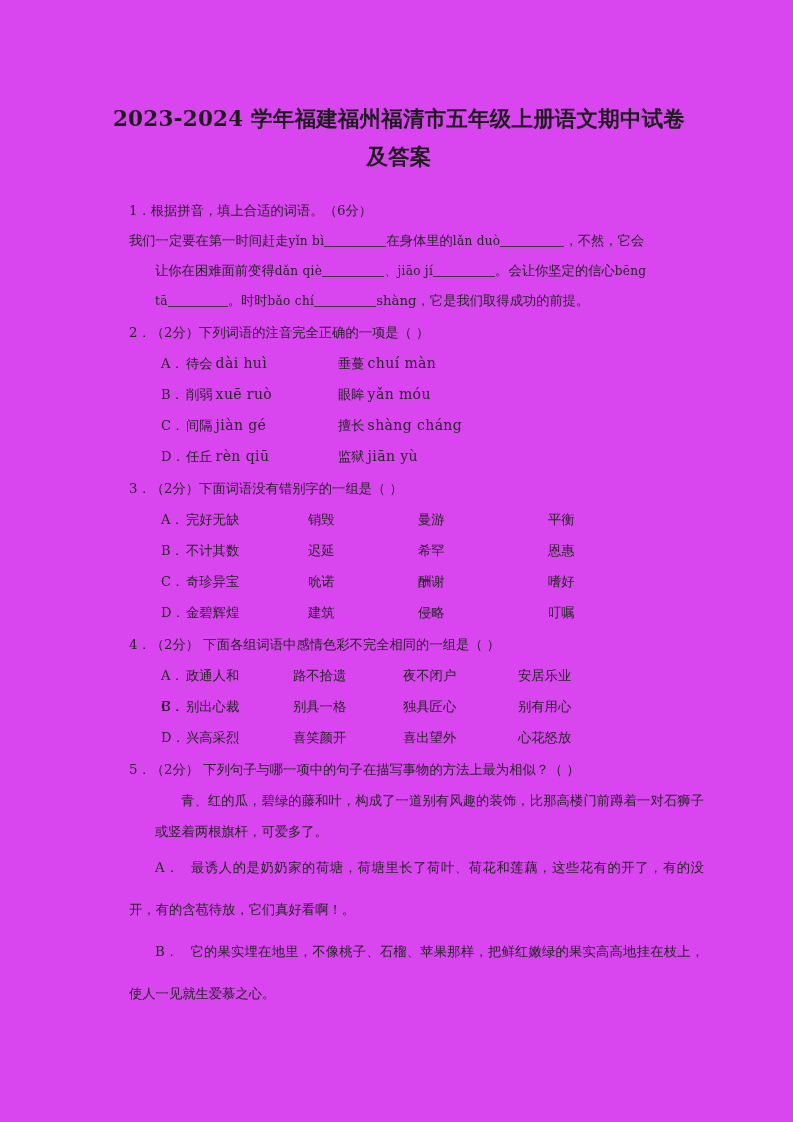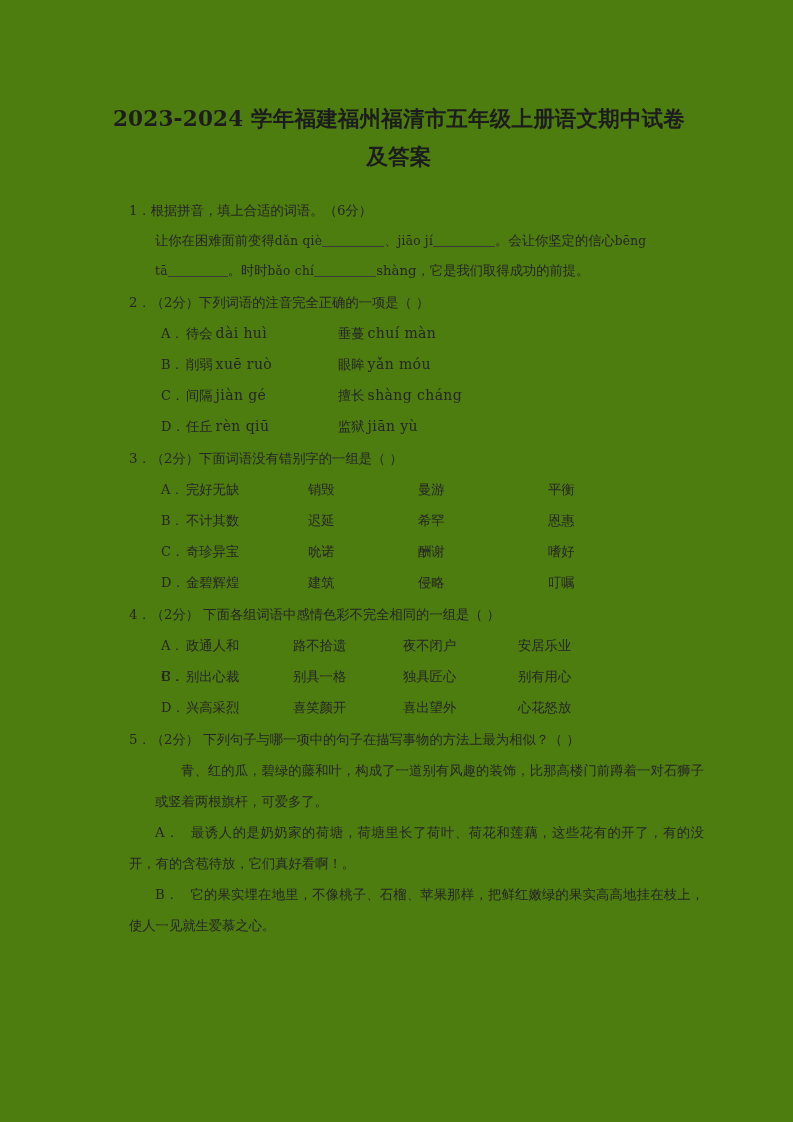--- a/index.html
+++ b/index.html
@@ -15,21 +15,21 @@
     font-family: "DejaVu Serif", "Liberation Serif", serif;
     color: #262626;
     overflow: hidden;
   }
 
   .page {
     position: absolute;
     left: 0; top: 0;
     width: 793px;
     height: 1122px;
-    background: #4d7c0f;
+    background: #d946ef;
     padding: 0;
     box-sizing: border-box;
   }
 
   
   .doc-title {
     position: absolute;
     left: 110px;
     top: 100px;
     width: 578px;
@@ -139,21 +139,21 @@
     color: #262626;
     text-align: justify;
     text-justify: inter-character;
     padding-left: 26px;
     margin: 0;
   }
   .passage .first { padding-left: 26px; }
 
   .long-choice {
     font-size: 13.3px;
-    line-height: 31px;
+    line-height: 42px;
     color: #262626;
     text-align: justify;
     text-justify: inter-character;
     margin: 0;
   }
   .long-choice .lbl {
     font-family: "DejaVu Serif", "Liberation Serif", serif;
     padding-left: 26px;
     padding-right: 12px;
   }
@@ -163,20 +163,21 @@
 
 <div class="page">
 
   <div class="doc-title">2023-2024 学年福建福州福清市五年级上册语文期中试卷及答案</div>
 
   <div class="content">
 
     <div class="q-block">
       <div class="q-stem"><span class="num">1．</span><span>根据拼音，填上合适的词语。（6分）</span></div>
 
+      <div class="para-line"><span>我们一定要在第一时间赶走</span><span class="pinyin">yǐn bì</span><span class="blank w1"></span><span>在身体里的</span><span class="pinyin">lǎn duò</span><span class="blank w2"></span><span>，不然，它会</span></div>
 
       <div class="para-line indent1"><span>让你在困难面前变得</span><span class="pinyin">dǎn qiè</span><span class="blank w1"></span><span>、</span><span class="pinyin">jiāo jí</span><span class="blank w1"></span><span>。会让你坚定的信心</span><span class="pinyin">bēng</span></div>
 
       <div class="para-line indent1"><span class="pinyin">tā</span><span class="blank w3"></span><span>。时时</span><span class="pinyin">bǎo chí</span><span class="blank w1"></span><span>shàng，它是我们取得成功的前提。</span></div>
     </div>
 
     <div class="q-block">
       <div class="q-stem"><span class="num">2．</span><span>（2分）下列词语的注音完全正确的一项是（      ）</span></div>
 
       <div class="choice-row">

